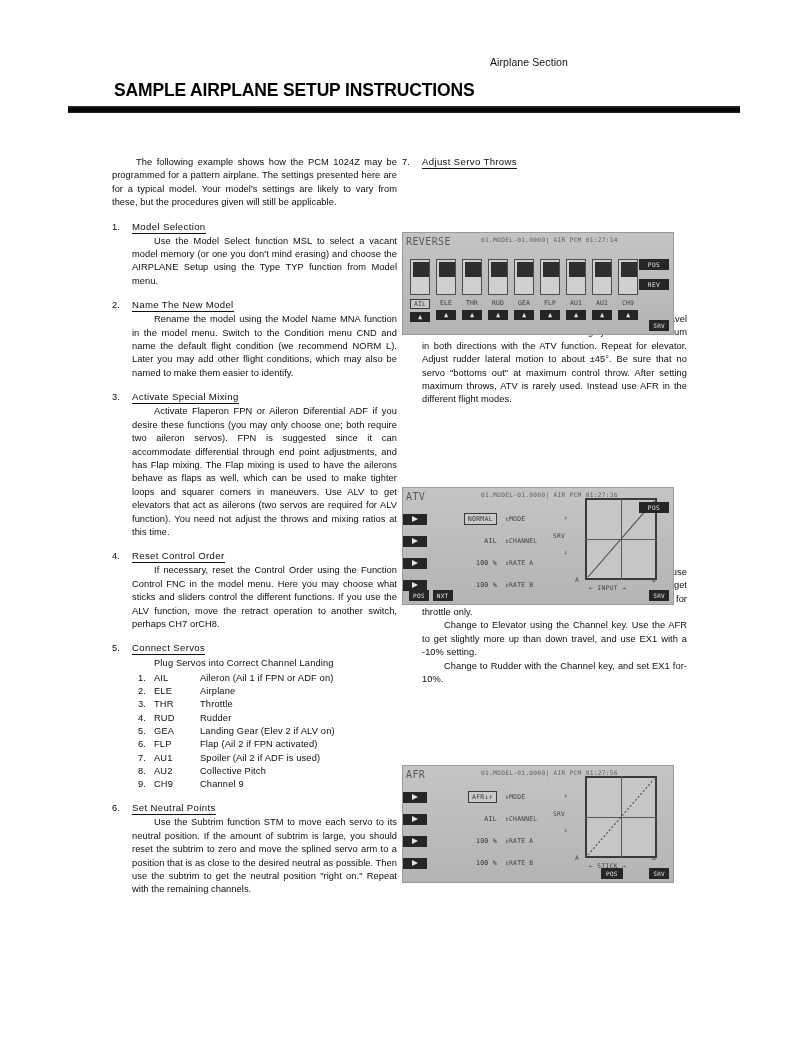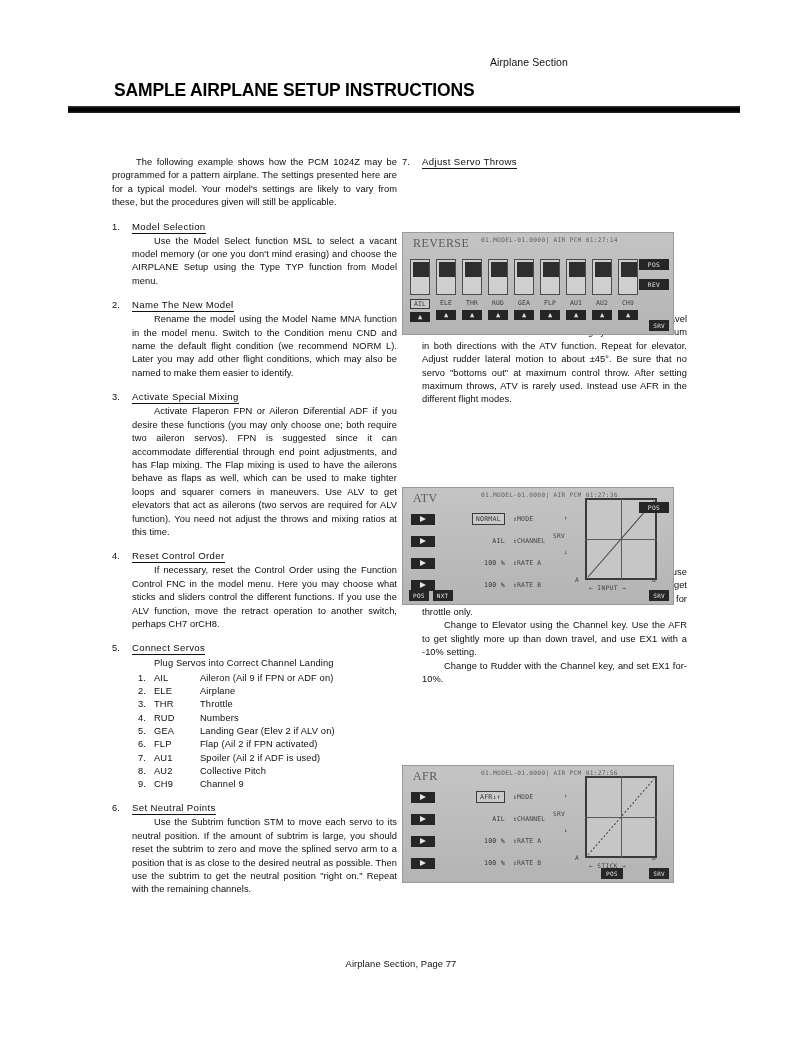--- a/index.html
+++ b/index.html
@@ -143,26 +143,25 @@
     background: #bdbdbd;
     background-image: linear-gradient(to bottom, #c4c4c4, #b4b4b4);
     border: 1px solid #9a9a9a;
     box-sizing: border-box;
     font-family: "DejaVu Sans Mono", monospace;
     color: #3a3a3a;
     overflow: hidden;
   }
   .lcd-title {
     position: absolute;
-    left: 10px;
+    left: 3px;
     top: 3px;
-    font-size: 12px;
+    font-size: 10px;
     letter-spacing: 0.4px;
     color: #5a5a5a;
-    font-family: Liberation Serif, serif;
   }
   .lcd-status {
     position: absolute;
     left: 78px;
     top: 3px;
     font-size: 6.2px;
     letter-spacing: 0.3px;
     color: #5f5f5f;
     white-space: nowrap;
   }
@@ -239,21 +238,21 @@
     letter-spacing: 0.3px;
     padding: 2px 4px;
   }
 
   
   #lcd-atv { top: 487px; height: 118px; }
   #lcd-afr { top: 765px; height: 118px; padding-left: 36px; }
 
   .row-list {
     position: absolute;
-    left: 8px;
+    left: 0;
     top: 20px;
     width: 152px;
   }
   .prm-row {
     display: flex;
     align-items: center;
     height: 22px;
   }
   .arrow-key {
     width: 24px;
@@ -445,24 +444,24 @@
       <span class="num">4.</span>
       <span class="hd">Reset Control Order</span>
       <p class="body">If necessary, reset the Control Order using the Function Control FNC in the model menu. Here you may choose what sticks and sliders control the different functions. If you use the ALV function, move the retract operation to another switch, perhaps CH7 orCH8.</p>
     </div>
 
     <div class="item">
       <span class="num">5.</span>
       <span class="hd">Connect Servos</span>
       <p class="servo-intro">Plug Servos into Correct Channel Landing</p>
       <ul class="servo-list">
-        <li><span class="sn">1.</span><span class="code">AIL</span><span>Aileron (Ail 9 if FPN or ADF on)</span></li>
+        <li><span class="sn">1.</span><span class="code">AIL</span><span>Aileron (Ail 1 if FPN or ADF on)</span></li>
         <li><span class="sn">2.</span><span class="code">ELE</span><span>Airplane</span></li>
         <li><span class="sn">3.</span><span class="code">THR</span><span>Throttle</span></li>
-        <li><span class="sn">4.</span><span class="code">RUD</span><span>Numbers</span></li>
+        <li><span class="sn">4.</span><span class="code">RUD</span><span>Rudder</span></li>
         <li><span class="sn">5.</span><span class="code">GEA</span><span>Landing Gear (Elev 2 if ALV on)</span></li>
         <li><span class="sn">6.</span><span class="code">FLP</span><span>Flap (Ail 2 if FPN activated)</span></li>
         <li><span class="sn">7.</span><span class="code">AU1</span><span>Spoiler (Ail 2 if ADF is used)</span></li>
         <li><span class="sn">8.</span><span class="code">AU2</span><span>Collective Pitch</span></li>
         <li><span class="sn">9.</span><span class="code">CH9</span><span>Channel 9</span></li>
       </ul>
     </div>
 
     <div class="item">
       <span class="num">6.</span>
@@ -685,15 +684,14 @@
       <div class="hline"></div>
       <svg class="curve" viewBox="0 0 72 82">
         <line class="dash" x1="3" y1="79" x2="69" y2="3"></line>
       </svg>
     </div>
 
     <div class="center-key">POS</div>
     <div class="corner-key">SRV</div>
   </div>
 
-  <div class="footer">Airplane Section, Page 77</div>
 
 </div>
 
 </body></html>

